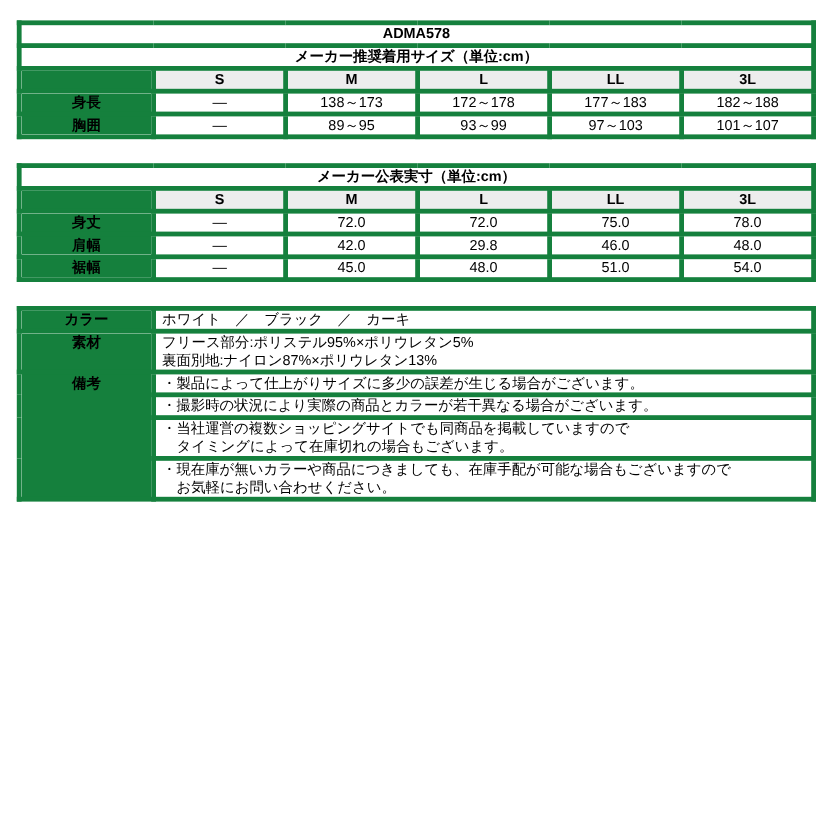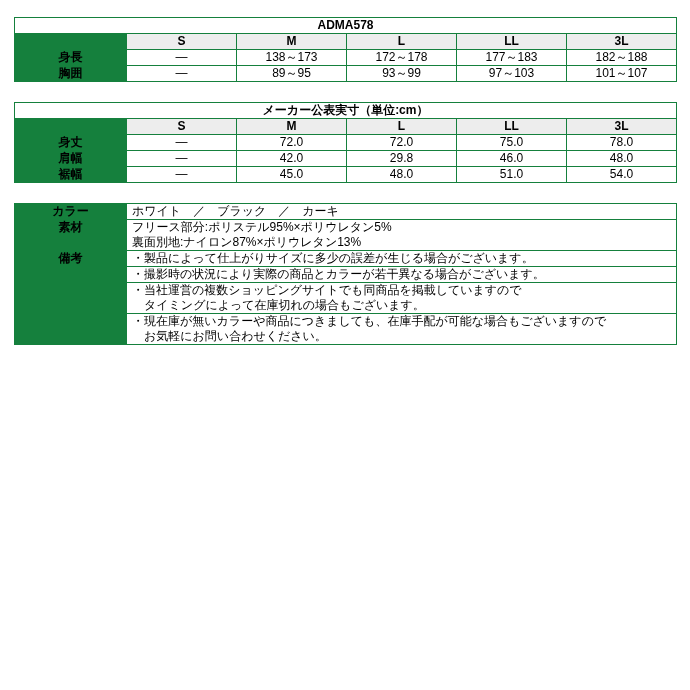--- a/index.html
+++ b/index.html
@@ -9,21 +9,21 @@
     -webkit-font-smoothing:antialiased;
   }
   .page{padding:17px 14px 0 14px;}
   table{
     border-collapse:collapse;
     table-layout:fixed;
     width:662px;
     margin:0 0 20px 0;
   }
   td{
-    border:1px solid #15803d;
+    border:4px solid #15803d;
     font-size:12px;
     line-height:15px;
     height:15px;
     padding:0;
     text-align:center;
     vertical-align:middle;
     overflow:hidden;
     background:#ffffff;
   }
   td.title{font-weight:bold;background:#ffffff;}
@@ -43,20 +43,23 @@
       <col style="width:112px">
       <col style="width:110px">
         <col style="width:110px">
         <col style="width:110px">
       <col style="width:110px">
         <col style="width:110px">
     </colgroup>
     <tbody>
       <tr>
         <td class="title" colspan="6">ADMA578</td>
+      </tr>
+      <tr>
+        <td class="title" colspan="6">メーカー推奨着用サイズ（単位:cm）</td>
       </tr>
       <tr id="t1-head">
           <td class="lbl"></td>
           <td class="col-head">S</td>
           <td class="col-head">M</td>
           <td class="col-head">L</td>
           <td class="col-head">LL</td>
           <td class="col-head">3L</td>
         </tr>
     </tbody>

